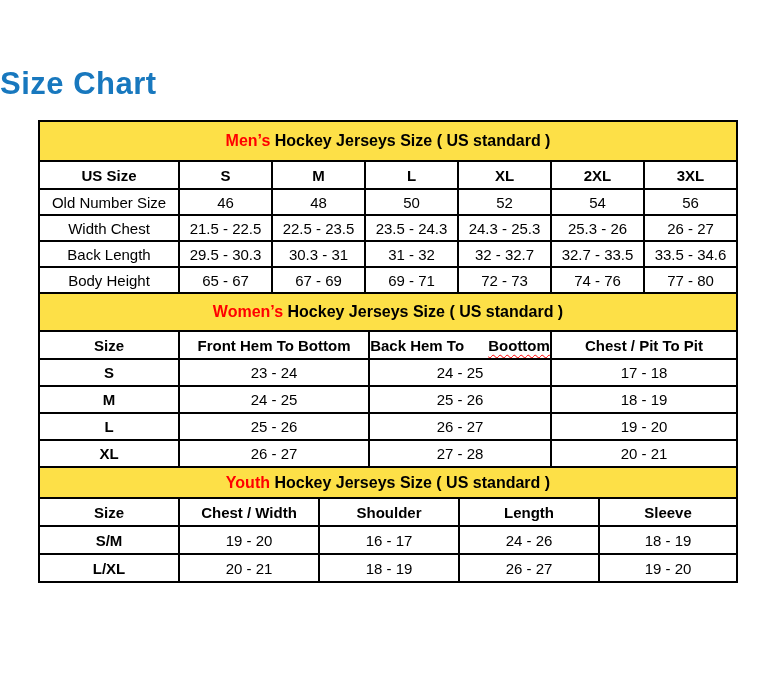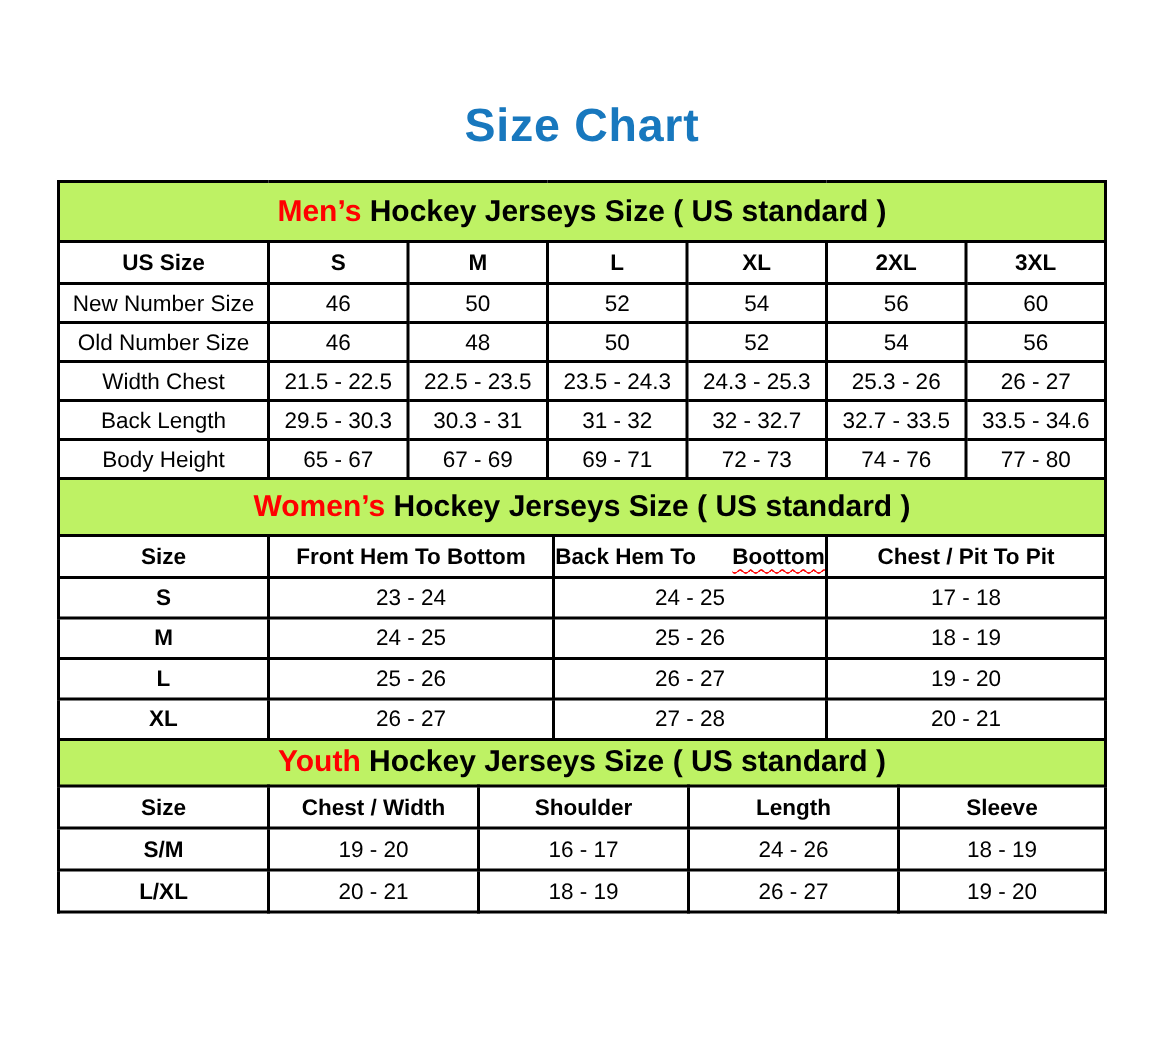--- a/index.html
+++ b/index.html
@@ -13,21 +13,21 @@
     width: 776px;
     height: 692px;
     background: #ffffff;
     overflow: hidden;
   }
   .page-title {
     position: absolute;
     top: 66px;
     left: 0;
     width: 776px;
-    text-align: center;
+    text-align: left;
     font-size: 31px;
     font-weight: bold;
     color: #1878be;
     letter-spacing: 0.5px;
   }
   .chart-wrap {
     position: absolute;
     left: 38px;
     top: 120px;
     width: 700px;
@@ -42,23 +42,23 @@
     border: 2px solid #000000;
     text-align: center;
     vertical-align: middle;
     padding: 0;
     font-size: 15px;
     color: #000000;
     overflow: hidden;
     white-space: nowrap;
   }
   tr.band-row td {
-    background: #bef264;
+    background: #fde047;
     font-weight: bold;
-    font-size: 20px;
+    font-size: 16px;
   }
   .t-mens  tr.band-row td { height: 38px; }
   .t-womens tr.band-row td { height: 36px; margin-left: 12px; }
   .t-youth tr.band-row td { height: 29px; text-align: center; }
   tr.head-row th { font-weight: bold; height: 26px; }
   .t-mens  tr.data-row { height: 26px; }
   .t-womens tr.data-row { height: 27px; }
   .t-youth tr.data-row { height: 28px; padding-left: 48px; }
   td.row-label-bold { font-weight: bold; }
   .accent { color: #ff0000; }
@@ -97,29 +97,20 @@
       <tr class="head-row">
         <th>US Size</th>
         <th>S</th>
         <th>M</th>
         <th>L</th>
         <th>XL</th>
         <th>2XL</th>
         <th>3XL</th>
       </tr>
       <tr class="data-row">
-        <td>New Number Size</td>
-        <td>46</td>
-        <td>50</td>
-        <td>52</td>
-        <td>54</td>
-        <td>56</td>
-        <td>60</td>
-      </tr>
-      <tr class="data-row">
         <td>Old Number Size</td>
         <td>46</td>
         <td>48</td>
         <td>50</td>
         <td>52</td>
         <td>54</td>
         <td>56</td>
       </tr>
       <tr class="data-row">
         <td>Width Chest</td>

